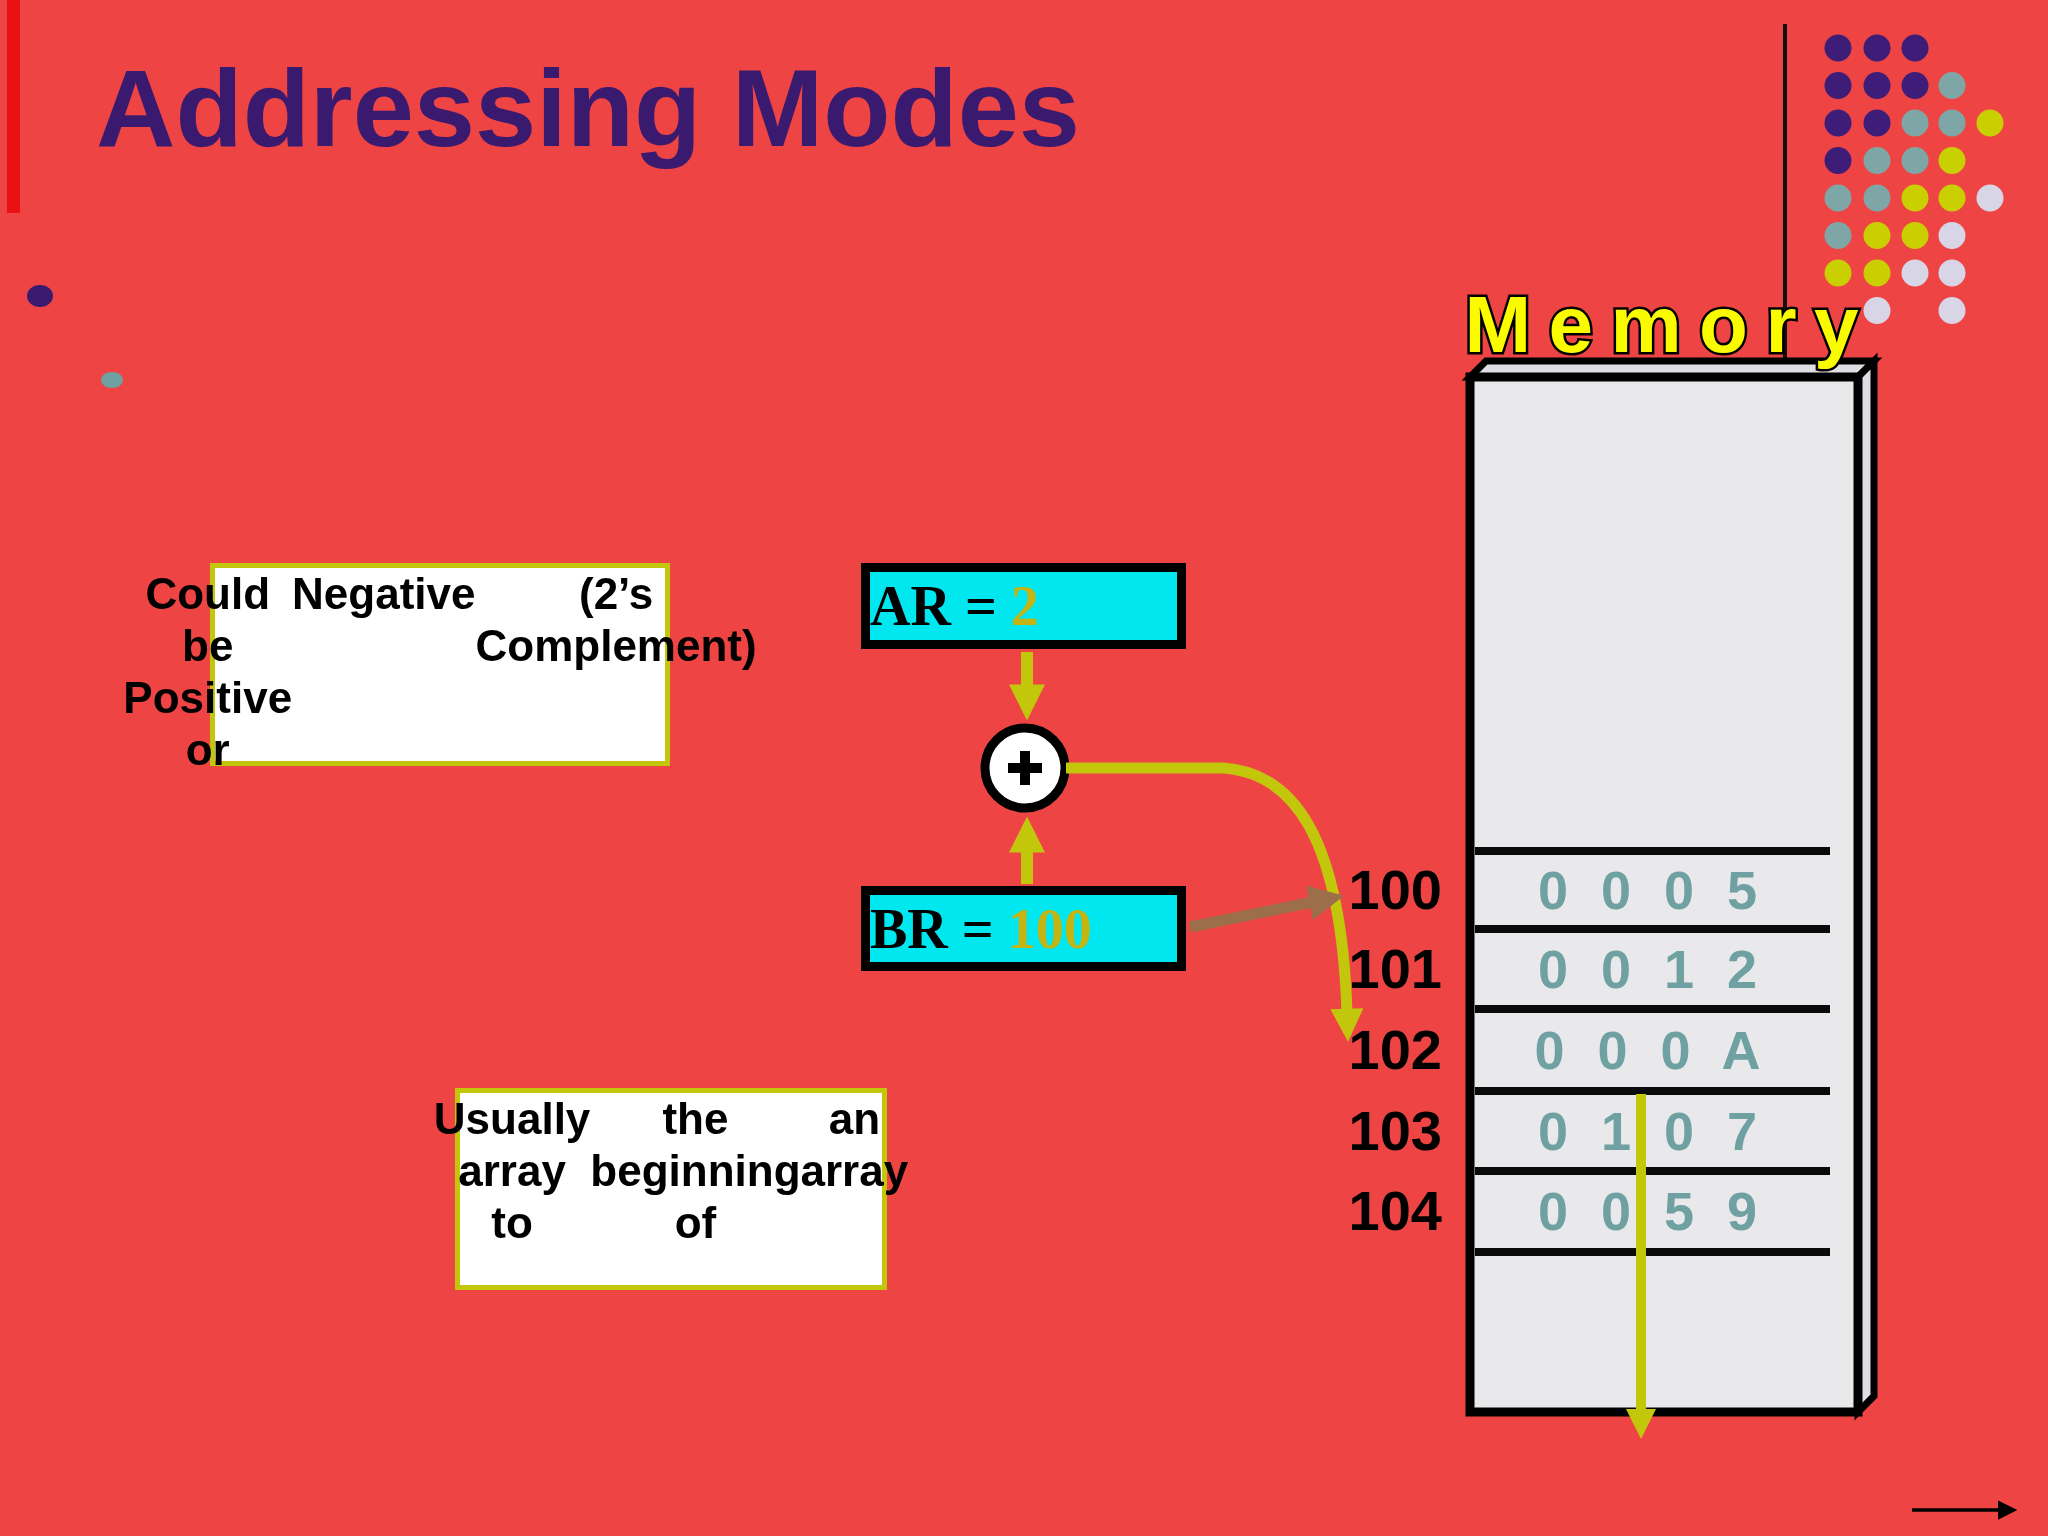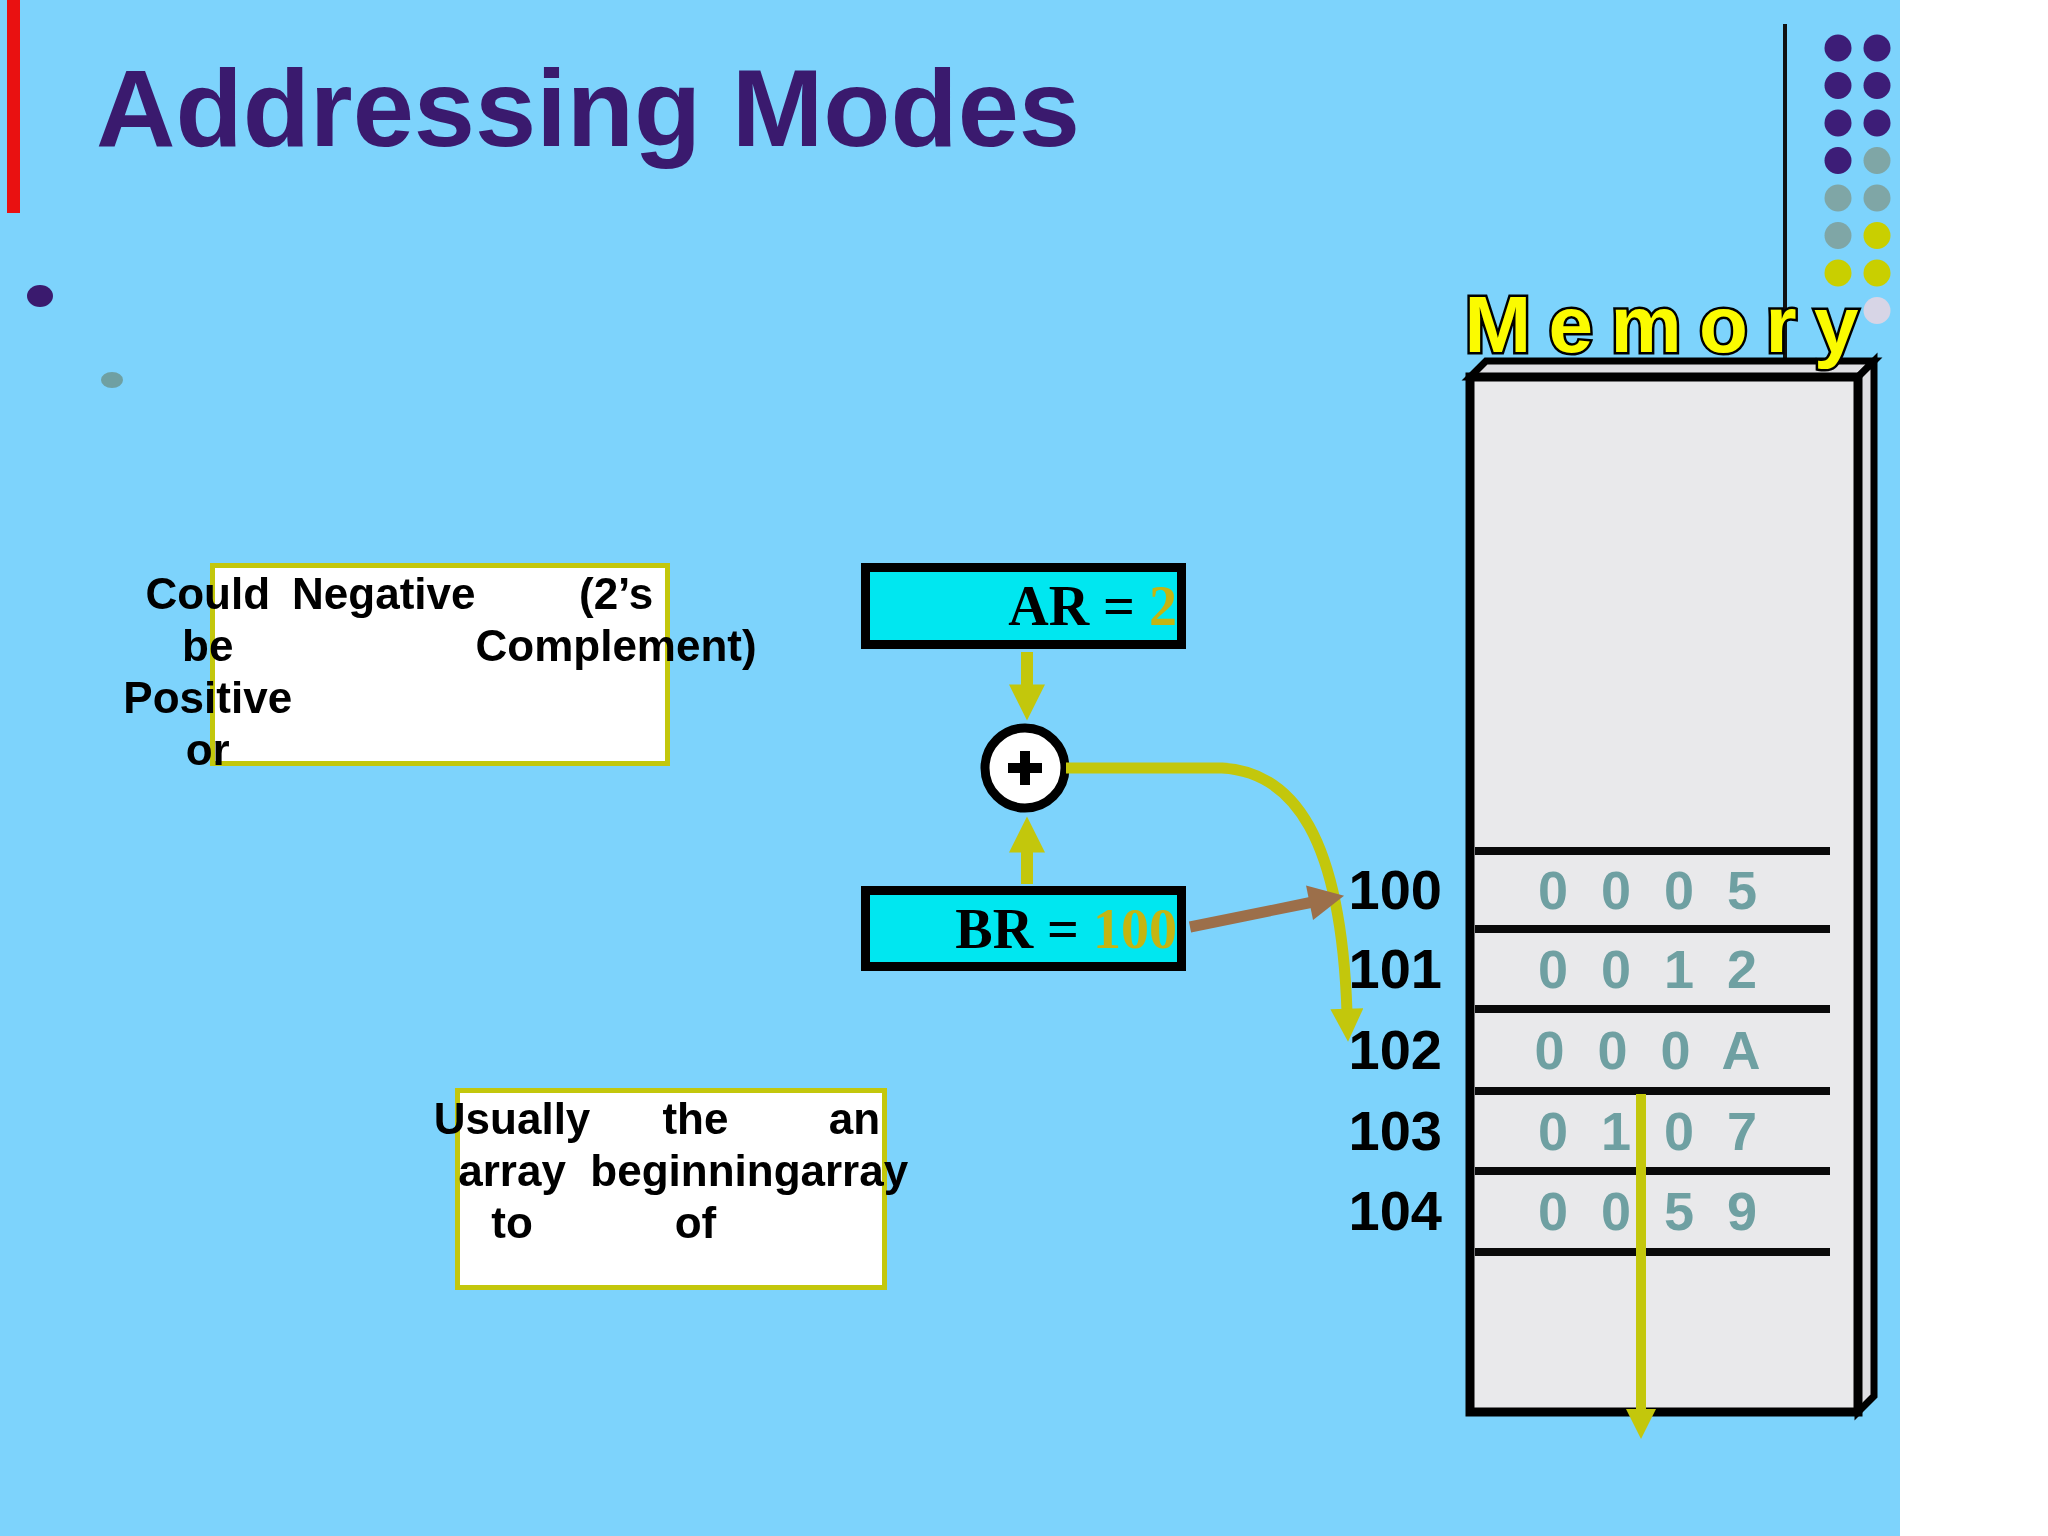--- a/index.html
+++ b/index.html
@@ -3,21 +3,21 @@
 <meta charset="utf-8">
 <style>
   :root{
     --title:#3a1a6e; --accent-yellow:#c3c70c; --register-fill:#00e7f0;
     --value-text:#c4b512; --memory-fill:#e9e9eb; --memory-side:#dfdfe3;
     --memory-digits:#6fa0a2; --brown-arrow:#9c6f4a; --memory-label-fill:#fbfb00;
     --edge-bar-red:#e91111; --ink:#0a0a0a;
   }
   html,body{margin:0;padding:0;background:#fff;}
   #slide{
-    position:relative; width:1900px; height:1536px; background:#7dd3fc;
+    position:relative; width:2048px; height:1536px; background:#ef4444;
     overflow:hidden; font-family:"Liberation Sans", sans-serif;
   }
   .abs{position:absolute;}
   #edge-bar{left:7px; top:0; width:13px; height:213px; background:var(--edge-bar-red);}
   #title{
     left:96px; top:44px; font-size:110px; font-weight:bold; color:var(--title);
     letter-spacing:0px; white-space:nowrap;
   }
   .bullet-dot{border-radius:50%; background:var(--title);}
   #bullet1-marker{left:27px; top:285px; width:26px; height:22px;}
@@ -27,21 +27,21 @@
   #bullet2-text .em{font-style:italic;}
   .note-box{
     border:5px solid var(--accent-yellow); background:#fff; color:#000;
     font-weight:bold; font-size:44px; line-height:52px; text-align:center;
     display:flex; flex-direction:row; justify-content:center; box-sizing:border-box;
   }
   #note-sign{left:210px; top:563px; width:460px; height:203px;}
   #note-array{left:455px; top:1088px; width:432px; height:202px;}
   .reg-box{
     background:var(--register-fill); border:9px solid #000; box-sizing:border-box;
-    display:flex; align-items:center; justify-content:flex-end;
+    display:flex; align-items:center; justify-content:flex-start;
     font-family:"Liberation Serif", serif; font-weight:bold; font-size:56px;
     white-space:pre; color:#000;
   }
   #ar-box{left:861px; top:563px; width:325px; height:86px;}
   #br-box{left:861px; top:886px; width:325px; height:85px;}
   .reg-val{color:var(--value-text);}
   #overlay{left:0; top:0; width:2048px; height:1536px; pointer-events:none;}
   text{font-family:"Liberation Sans", sans-serif;}
   .mem-addr{font-size:56px; font-weight:bold; fill:#000;}
   .mem-val{font-size:54px; font-weight:bold; fill:var(--memory-digits); letter-spacing:9px;}

